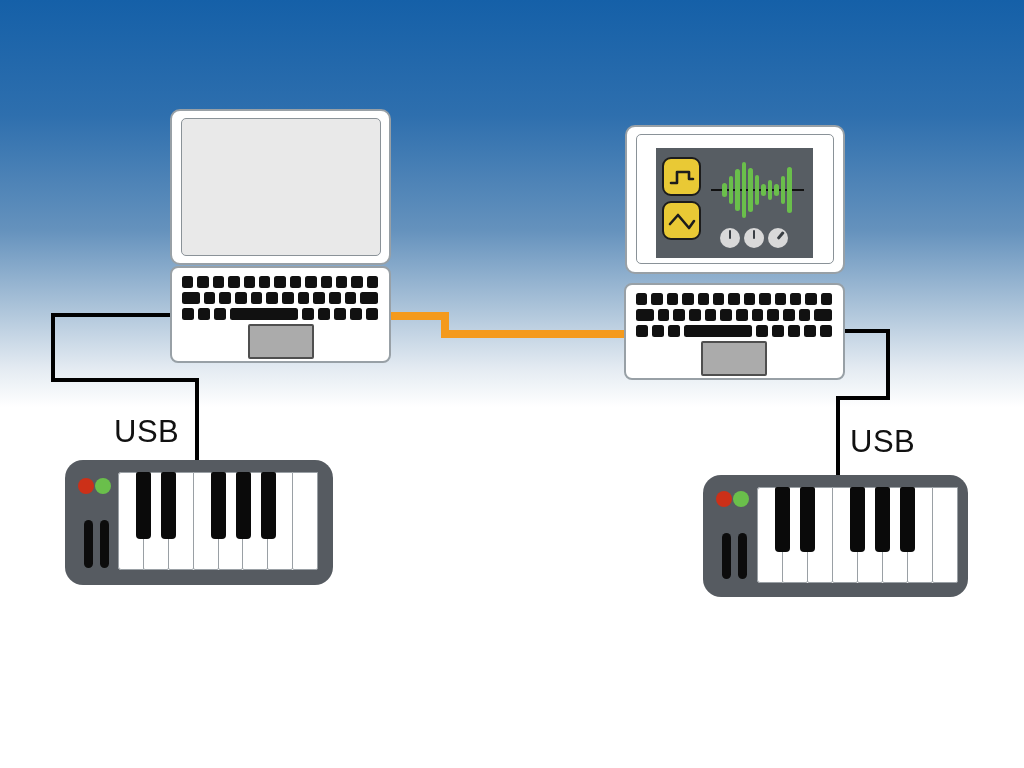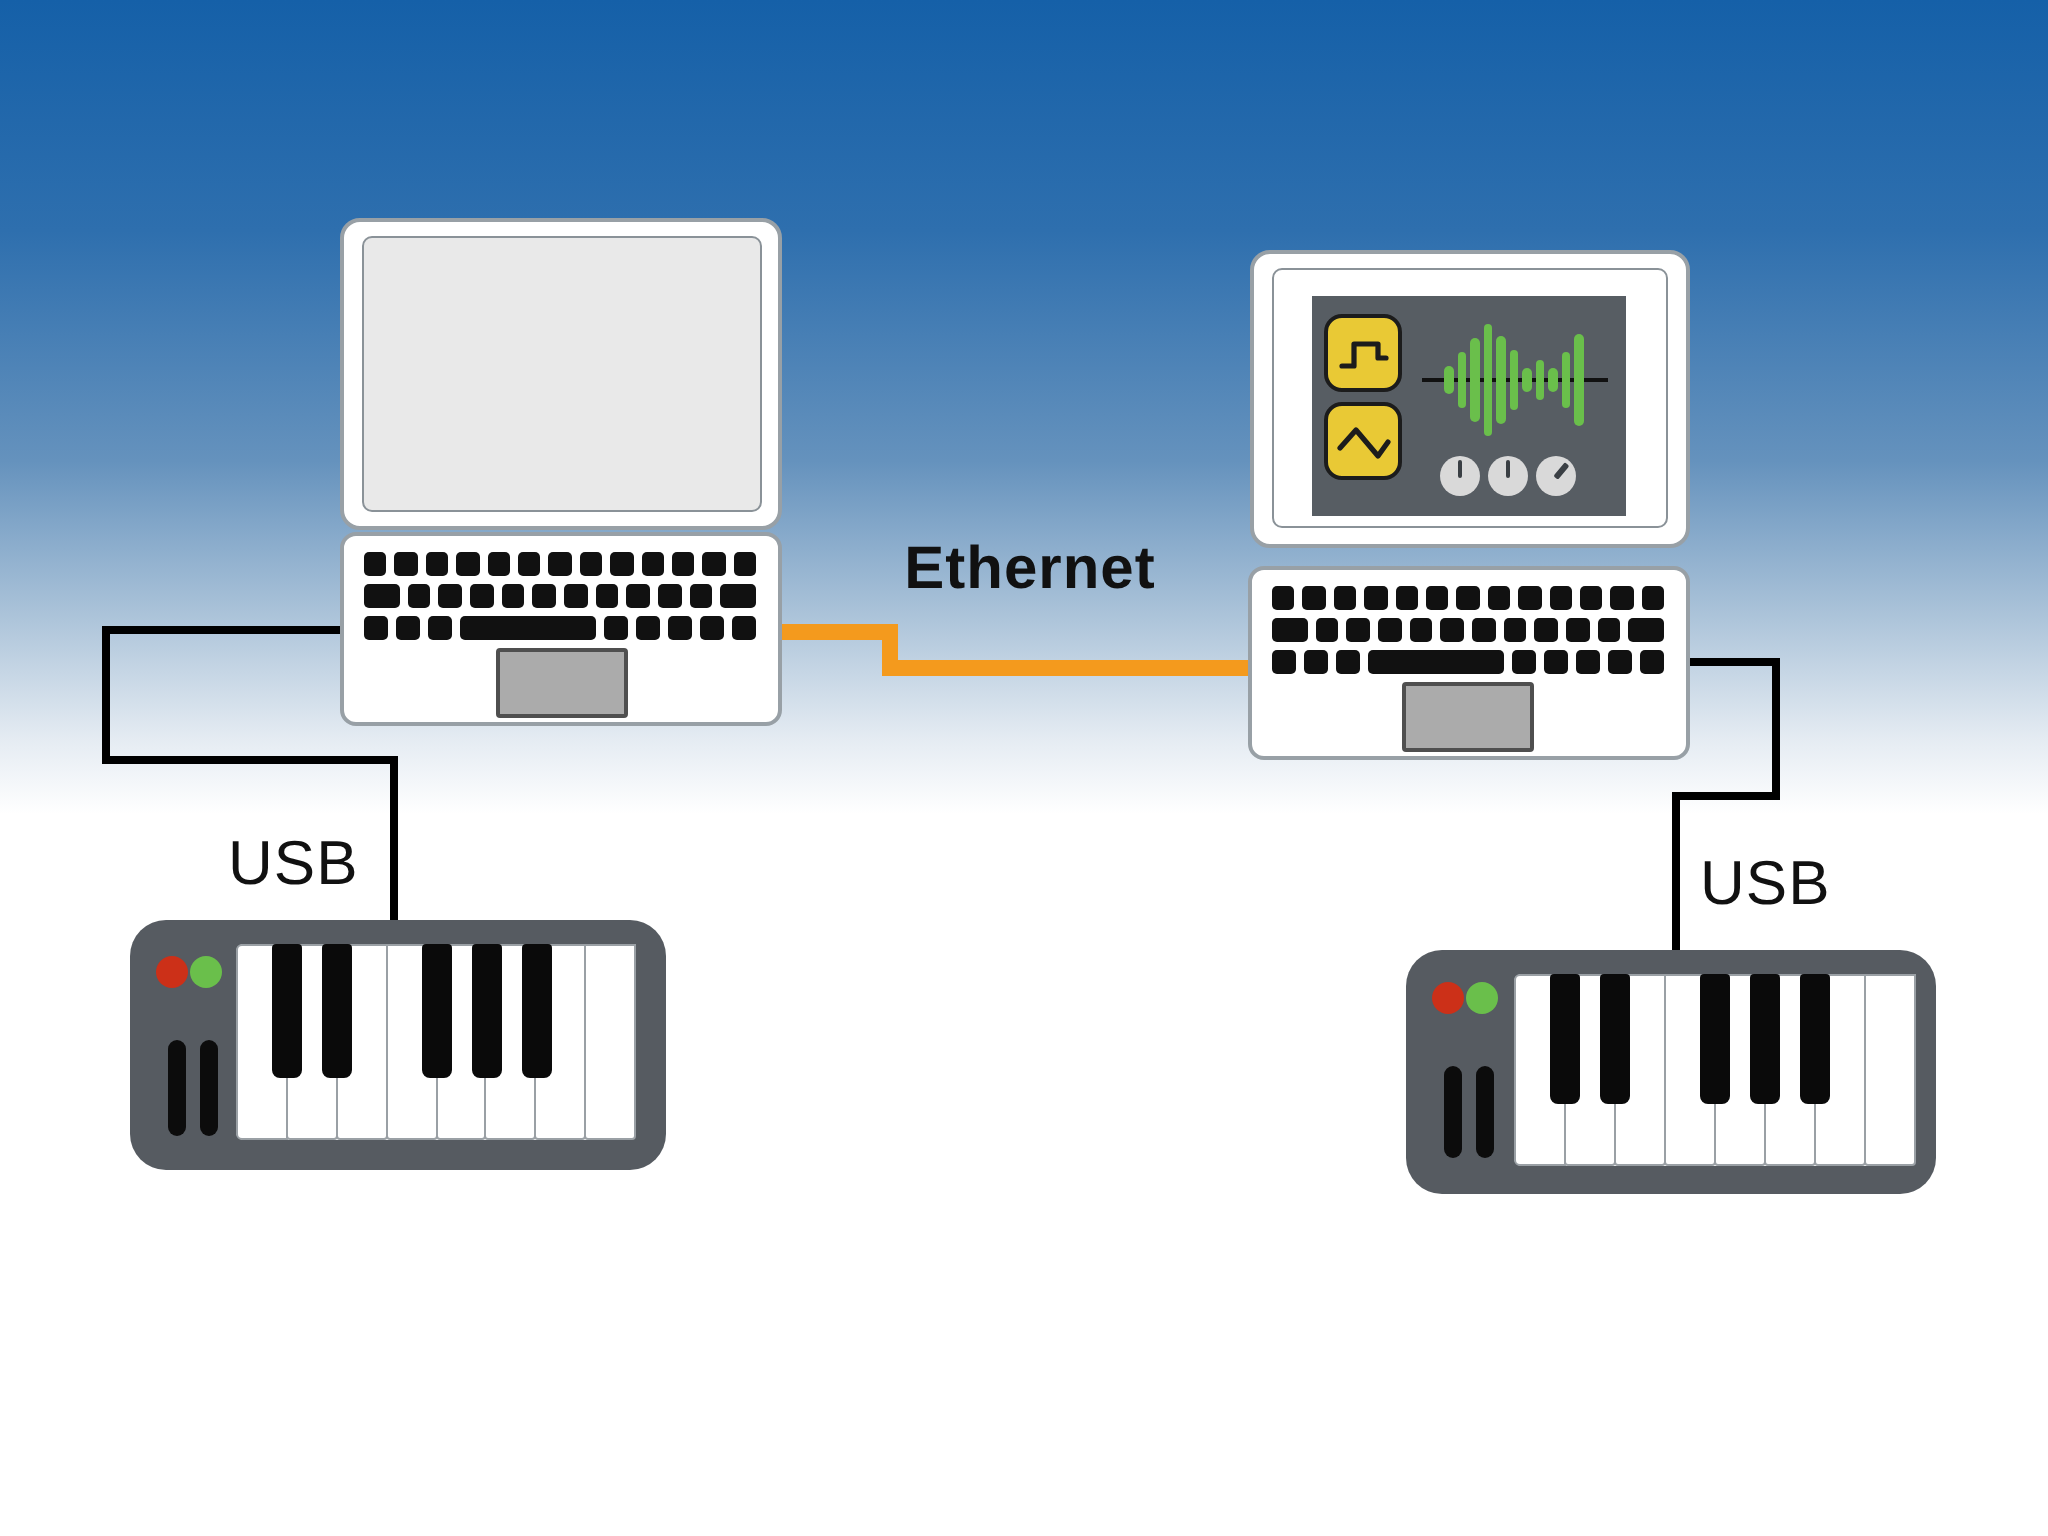--- a/index.html
+++ b/index.html
@@ -199,21 +199,20 @@
         <span class="kb-key" style="flex: 5.6 1 0%;"></span>
         <span class="kb-key" style="flex: 1 1 0%;"></span>
         <span class="kb-key" style="flex: 1 1 0%;"></span>
         <span class="kb-key" style="flex: 1 1 0%;"></span>
         <span class="kb-key" style="flex: 1 1 0%;"></span>
         <span class="kb-key" style="flex: 1 1 0%;"></span>
       </div>
     </div>
   <div class="trackpad" style="left:701px; top:341px; width:62px; height:31px;"></div>
 
-  <div class="label bold" style="left:430px; top:268px; width:170px; text-align:center; font-size:30px;">Ethernet</div>
   <div class="label" style="left:114px; top:414px; font-size:31px;">USB</div>
   <div class="label" style="left:850px; top:424px; font-size:31px;">USB</div>
 
   <div class="midi-body" style="left:65px; top:460px; width:268px; height:125px;"></div>
   <div class="led red" style="left:78px; top:478px;"></div>
   <div class="led green" style="left:95px; top:478px;"></div>
   <div class="wheel" style="left:84px; top:520px; height:48px;"></div>
   <div class="wheel" style="left:100px; top:520px; height:48px;"></div>
   <div class="piano" style="left:118px; top:472px; width:200px; height:98px;">
       <div class="white-keys">

